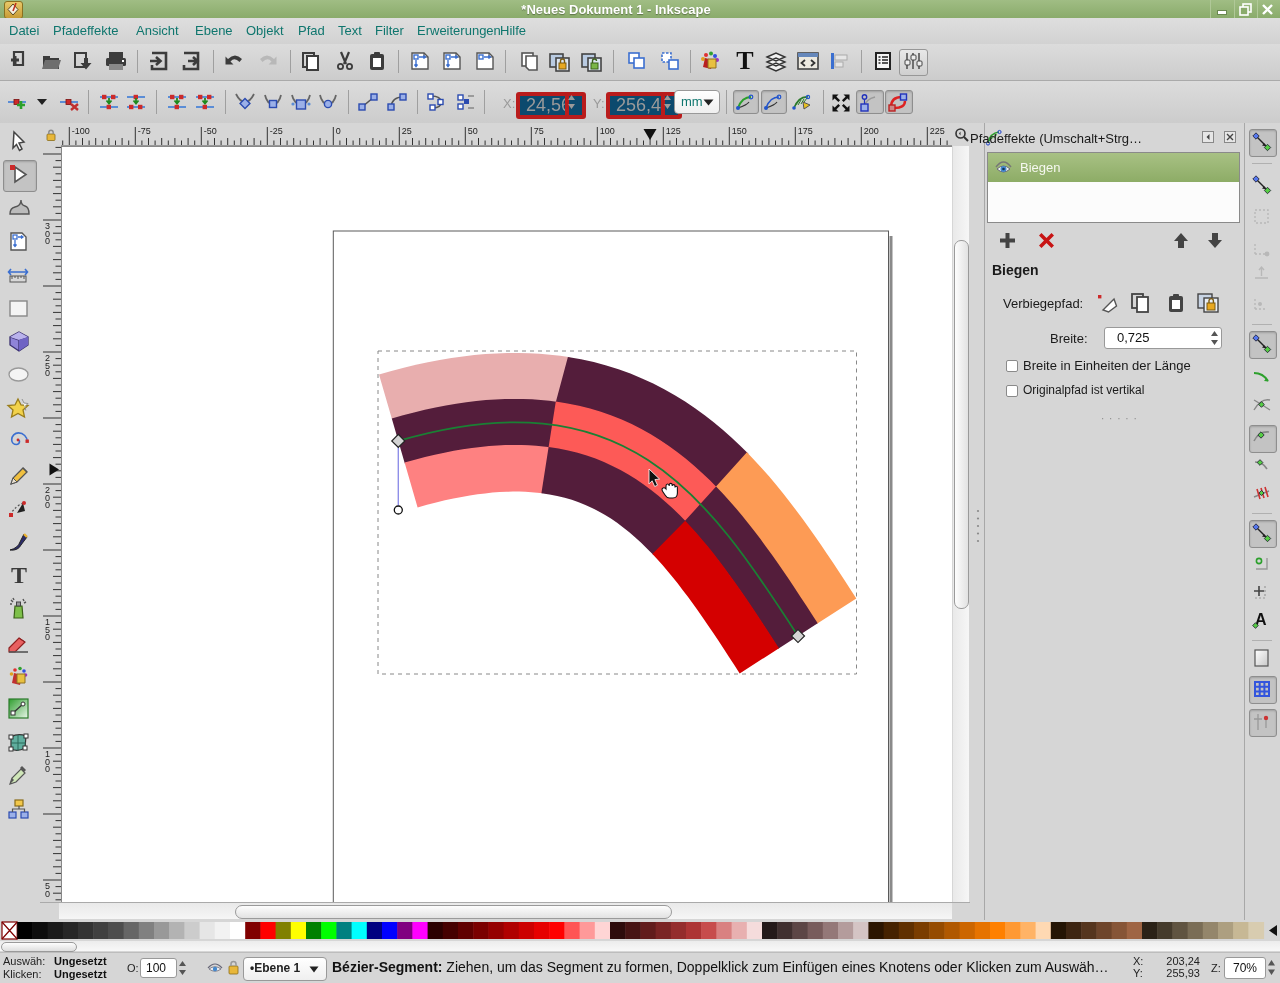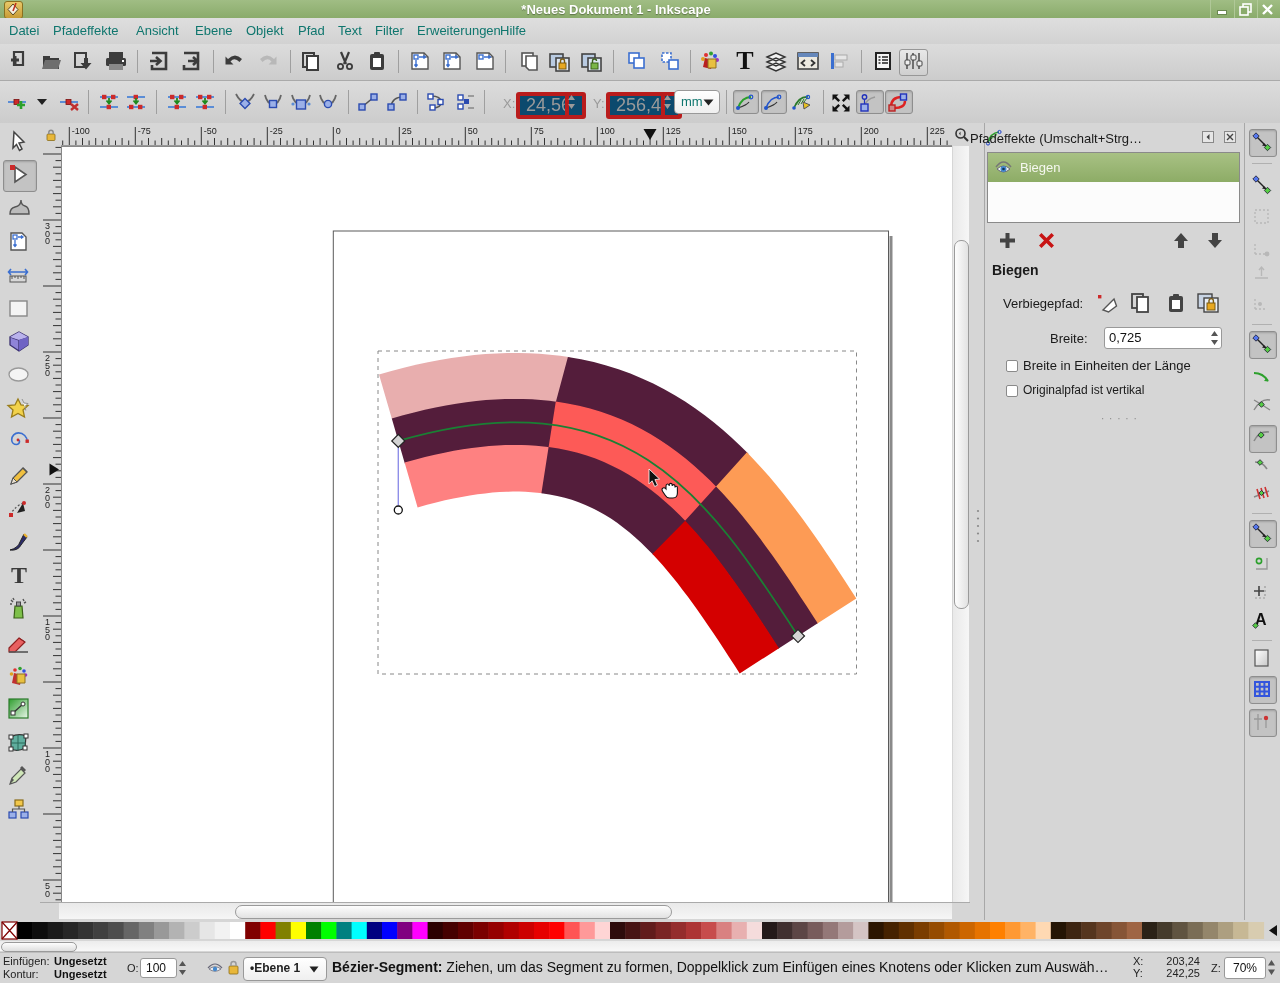--- a/index.html
+++ b/index.html
@@ -561,21 +561,21 @@
     <rect x="7" y="1" width="6" height="4" rx="1" fill="#444"></rect>
     <rect x="6" y="7" width="8" height="9" fill="#fff"></rect>
   </svg>
 <svg style="left:1197px;top:293px" width="25" height="20" viewBox="0 0 25 20">
     <rect x="1" y="1" width="14" height="14" fill="#c8d4e4" stroke="#444" stroke-width="1.4"></rect>
     <rect x="7" y="5" width="14" height="14" fill="#e8eef6" stroke="#444" stroke-width="1.4"></rect>
     <rect x="10" y="10" width="8" height="7" fill="#e8a820" stroke="#7a5a10" stroke-width="1"></rect>
     <path d="M12 10 v-2.2 a2.2 2.2 0 0 1 4.4 0 V10" fill="none" stroke="#7a5a10" stroke-width="1.4"></path>
   </svg>
 <div class="a" style="left:1050px;top:331px;font-size:13px;color:#1a1a1a">Breite:</div>
-<div class="a" style="left:1104px;top:327px;width:118px;height:22px;background:#fff;border:1px solid #999;border-radius:3px;box-sizing:border-box;font-size:13px;line-height:20px;padding-left:4px;color:#111">0,725</div>
+<div class="a" style="left:1104px;top:327px;width:118px;height:22px;background:#fff;border:1px solid #999;border-radius:3px;box-sizing:border-box;font-size:13px;line-height:20px;padding-left:12px;color:#111">0,725</div>
 <svg style="left:1210px;top:331px" width="9" height="14" viewBox="0 0 9 14">
     <path d="M4.5 0 L8 5 H1 Z M4.5 14 L1 9 H8 Z" fill="#555"></path>
   </svg>
 <div class="a" style="left:1006px;top:360px;width:12px;height:12px;background:#fff;border:1px solid #8a8a8a;border-radius:2px;box-sizing:border-box"></div>
 <div class="a" style="left:1023px;top:358px;font-size:13px;color:#1a1a1a">Breite in Einheiten der Länge</div>
 <div class="a" style="left:1006px;top:385px;width:12px;height:12px;background:#fff;border:1px solid #8a8a8a;border-radius:2px;box-sizing:border-box"></div>
 <div class="a" style="left:1023px;top:383px;font-size:12px;color:#1a1a1a">Originalpfad ist vertikal</div>
 <div class="a" style="left:1101px;top:413px;font-size:10px;color:#888;letter-spacing:1px">· · · · ·</div>
 <div class="a" style="left:1244px;top:123px;width:36px;height:797px;background:#d6d6d6;border-left:1px solid #a8a8a8;box-sizing:border-box"></div>
 <div class="press" style="left:1249px;top:129px;width:26px;height:26px"></div>
@@ -764,22 +764,22 @@
     <rect x="1231.2" y="0" width="15.7" height="17" fill="#c7b895"></rect>
     <rect x="1246.4" y="0" width="15.7" height="17" fill="#d8ccb0"></rect>
   </svg>
 <svg style="left:1268px;top:925px" width="10" height="11" viewBox="0 0 10 11">
     <path d="M9 0 V11 L1 5.5 Z" fill="#111"></path>
   </svg>
 <div class="a" style="left:0;top:940px;width:1280px;height:12px;background:#d6d6d6"></div>
 <div class="a" style="left:0;top:941px;width:1280px;height:10px;background:linear-gradient(#ececec,#f8f8f8)"></div>
 <div class="a" style="left:1px;top:942px;width:74px;height:8px;background:linear-gradient(#fdfdfd,#dedede);border:1px solid #9a9a9a;border-radius:5px"></div>
 <div class="a" style="left:0;top:952px;width:1280px;height:31px;background:#d6d6d6;border-top:1px solid #bdbdbd;box-sizing:border-box"></div>
-<div class="a" style="left:3px;top:955px;font-size:11px;color:#222">Einfügen:</div>
-<div class="a" style="left:3px;top:968px;font-size:11px;color:#222">Kontur:</div>
+<div class="a" style="left:3px;top:955px;font-size:11px;color:#222">Auswäh:</div>
+<div class="a" style="left:3px;top:968px;font-size:11px;color:#222">Klicken:</div>
 <div class="a" style="left:54px;top:955px;font-size:11px;font-weight:bold;color:#111">Ungesetzt</div>
 <div class="a" style="left:54px;top:968px;font-size:11px;font-weight:bold;color:#111">Ungesetzt</div>
 <div class="a" style="left:127px;top:962px;font-size:11px;color:#222">O:</div>
 <div class="a" style="left:140px;top:958px;width:37px;height:20px;background:#fff;border:1px solid #999;border-radius:3px;box-sizing:border-box;font-size:12px;line-height:18px;padding-left:5px;color:#111">100</div>
 <svg style="left:178px;top:961px" width="9" height="14" viewBox="0 0 9 14">
     <path d="M4.5 0 L8 5 H1 Z M4.5 14 L1 9 H8 Z" fill="#555"></path>
   </svg>
 <svg style="left:207px;top:962px" width="16" height="12" viewBox="0 0 16 12">
     <path d="M1 6 Q8 -2 15 6" fill="none" stroke="#667" stroke-width="1.2"></path>
     <path d="M2 7 Q8 2.5 14 7 Q8 11.5 2 7 Z" fill="#eef2f6" stroke="#667" stroke-width="0.8"></path>
@@ -791,17 +791,17 @@
   </svg>
 <div class="wbtn" style="left:243px;top:957px;width:82px;height:22px"></div>
 <div class="a" style="left:250px;top:961px;font-size:12px;font-weight:bold;color:#222">•Ebene 1</div>
 <svg style="left:309px;top:966px" width="10" height="7" viewBox="0 0 10 7">
     <path d="M0.5 0.5 h9 l-4.5 6 z" fill="#222"></path>
   </svg>
 <div class="a" style="left:332px;top:959px;font-size:14px;color:#111"><b>Bézier-Segment:</b> Ziehen, um das Segment zu formen, Doppelklick zum Einfügen eines Knotens oder Klicken zum Auswäh…</div>
 <div class="a" style="left:1133px;top:955px;font-size:11px;color:#222">X:</div>
 <div class="a" style="left:1133px;top:967px;font-size:11px;color:#222">Y:</div>
 <div class="a" style="left:1160px;top:955px;width:40px;text-align:right;font-size:11px;color:#222">203,24</div>
-<div class="a" style="left:1160px;top:967px;width:40px;text-align:right;font-size:11px;color:#222">242,25</div>
+<div class="a" style="left:1160px;top:967px;width:40px;text-align:right;font-size:11px;color:#222">255,93</div>
 <div class="a" style="left:1211px;top:962px;font-size:11px;color:#222">Z:</div>
 <div class="a" style="left:1224px;top:957px;width:42px;height:22px;background:#fff;border:1px solid #999;border-radius:3px;box-sizing:border-box;font-size:12px;line-height:20px;text-align:center;color:#111">70%</div>
 <svg style="left:1267px;top:960px" width="9" height="15" viewBox="0 0 9 15">
     <path d="M4.5 0 L8 5.5 H1 Z M4.5 15 L1 9.5 H8 Z" fill="#555"></path>
   </svg>
 </body></html>

